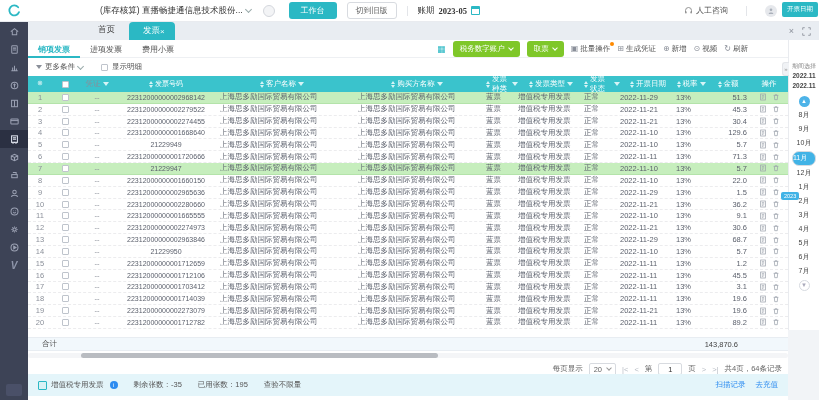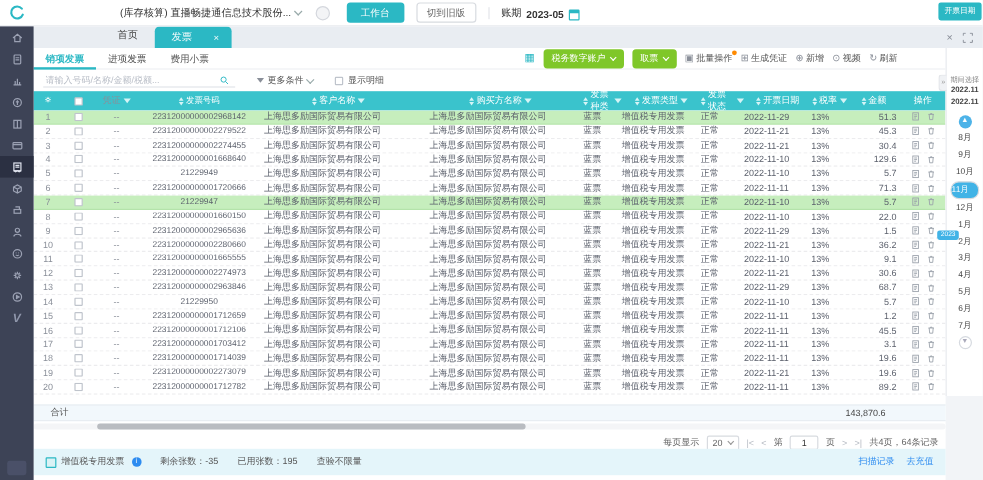--- a/index.html
+++ b/index.html
@@ -13,34 +13,34 @@
   .logo { width:28px; height:22px; display:flex; align-items:center; justify-content:center; }
   .company { display:flex; align-items:center; gap:3px; font-size:8.5px; color:#333; margin-left:72px; cursor:pointer; }
   .chev { width:5px; height:5px; border-right:1px solid #9aa; border-bottom:1px solid #9aa;
     transform:rotate(45deg); display:inline-block; margin-top:-2px; }
   .round-badge { width:12px; height:12px; border-radius:50%; border:1px solid #d4d7dd; background:#f3f4f6; margin-left:12px; }
   .btn-teal { background:#2bb8c4; color:#fff; border:none; border-radius:3px; font-size:8px;
     padding:3px 12px; margin-left:14px; cursor:pointer; }
   .btn-ghost { background:#fff; color:#666; border:1px solid #d8dbe0; border-radius:3px;
     font-size:8px; padding:2px 8px; margin-left:10px; cursor:pointer; }
   .tb-div { width:1px; height:10px; background:#e3e5e9; margin:0 10px; }
-  .period { font-size:8.5px; color:#333; display:flex; align-items:flex-end; gap:4px; }
+  .period { font-size:8.5px; color:#333; display:flex; align-items:center; gap:4px;font-family:Liberation Serif, serif; }
   .cal-ic { width:9px; height:9px; border:1px solid #2bb8c4; border-top:3px solid #2bb8c4; border-radius:1px; }
   .topbar-right { margin-left:auto; display:flex; align-items:center; gap:8px; padding-right:10px; }
   .support { display:flex; align-items:center; gap:3px; font-size:8px; color:#555; cursor:pointer; }
   .avatar { width:12px; height:12px; border-radius:50%; background:#e6e8ec; display:flex;
     align-items:center; justify-content:center; }
   .uname { font-size:8px; color:#555; }
 
   
   .tabrow { position:absolute; top:22px; left:28px; right:0; height:18px; background:#e9edf2;
     display:flex; align-items:flex-end; }
   .tab-home { font-size:8.5px; color:#444; padding:0 14px 4px 14px; margin-left:56px; cursor:pointer; }
   .tab-active { background:#2bb8c4; color:#fff; font-size:8.5px; border-radius:4px 4px 0 0;
-    padding:3px 10px 3px 14px; display:flex; align-items:center; gap:18px; cursor:pointer; }
+    padding:3px 10px 3px 14px; display:flex; align-items:center; gap:0; cursor:pointer; }
   .tab-close { font-size:8px; opacity:.9; }
   .tabrow-ctrl { margin-left:auto; display:flex; align-items:center; gap:8px; padding:0 8px 4px 0; color:#8b909a; }
   .tabrow-ctrl .x { font-size:9px; cursor:pointer; }
 
   
   .sidebar { position:absolute; top:22px; left:0; width:28px; bottom:0; background:#3d4356;
     display:flex; flex-direction:column; align-items:center; z-index:6; }
   .side-item { width:28px; height:18px; display:flex; align-items:center; justify-content:center; cursor:pointer; }
   .side-item.active { background:#2b3042; }
   .side-item svg { display:block; }
@@ -175,20 +175,38 @@
     </div>
     <div class="round-badge"></div>
     <button class="btn-teal">工作台</button>
     <button class="btn-ghost">切到旧版</button>
     <div class="tb-div"></div>
     <div class="period">
       <span>账期</span>
       <b>2023-05</b>
       <span class="cal-ic"></span>
     </div>
+    <div class="topbar-right">
+      <div class="support">
+        <svg width="9" height="9" viewBox="0 0 12 12">
+          <path d="M2 8V6a4 4 0 0 1 8 0v2" stroke="#888" fill="none" stroke-width="1.2"></path>
+          <rect x="1.5" y="7" width="2" height="3" rx="1" fill="#888"></rect>
+            <rect x="8.5" y="7" width="2" height="3" rx="1" fill="#888"></rect>
+        </svg>
+        <span>人工咨询</span>
+      </div>
+      <div class="tb-div"></div>
+      <div class="avatar">
+        <svg width="8" height="8" viewBox="0 0 12 12">
+          <circle cx="6" cy="4.3" r="2" fill="#aab0ba"></circle>
+            <path d="M2.5 10.5c0-2.8 7-2.8 7 0" fill="#aab0ba"></path>
+        </svg>
+      </div>
+      <span class="uname">徐泽华</span>
+    </div>
   </div>
 
   <div class="tabrow">
     <div class="tab-home">首页</div>
     <div class="tab-active">
       <span>发票</span>
       <span class="tab-close">×</span>
     </div>
     <div class="tabrow-ctrl">
       <span class="x">×</span>
@@ -342,27 +360,20 @@
           <span>视频</span>
         </div>
         <div class="tool-link">
           <span class="ic">↻</span>
           <span>刷新</span>
         </div>
       </div>
     </div>
 
     <div class="filterrow">
-      <div class="search">
-        <input placeholder="请输入号码/名称/金额/税额..." style="">
-        <svg width="8" height="8" viewBox="0 0 12 12">
-          <circle cx="5" cy="5" r="3.2" stroke="#2bb8c4" fill="none" stroke-width="1.2"></circle>
-          <path d="M7.5 7.5 L10.5 10.5" stroke="#2bb8c4" stroke-width="1.2"></path>
-        </svg>
-      </div>
       <div class="more">
         <span class="funnel"></span>
         <span>更多条件</span>
         <span class="chev"></span>
       </div>
       <div class="chk-row">
         <span class="cb"></span>
         <span>显示明细</span>
       </div>
     </div>

